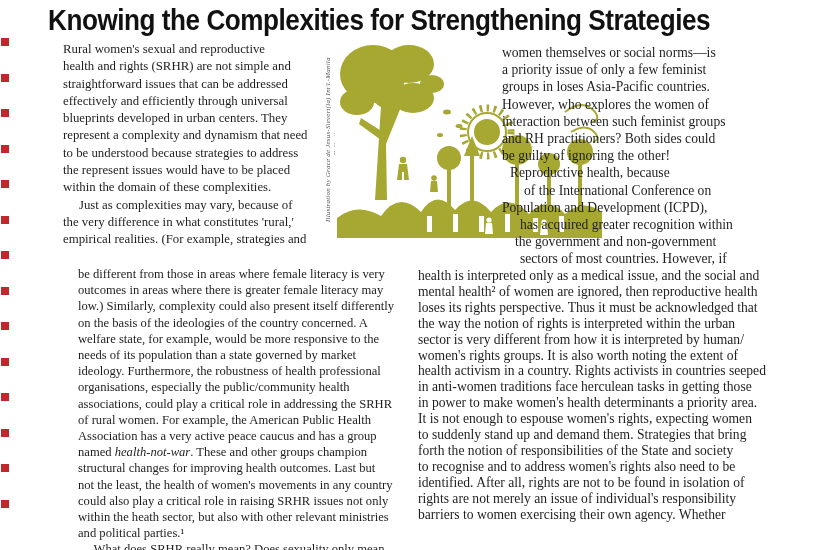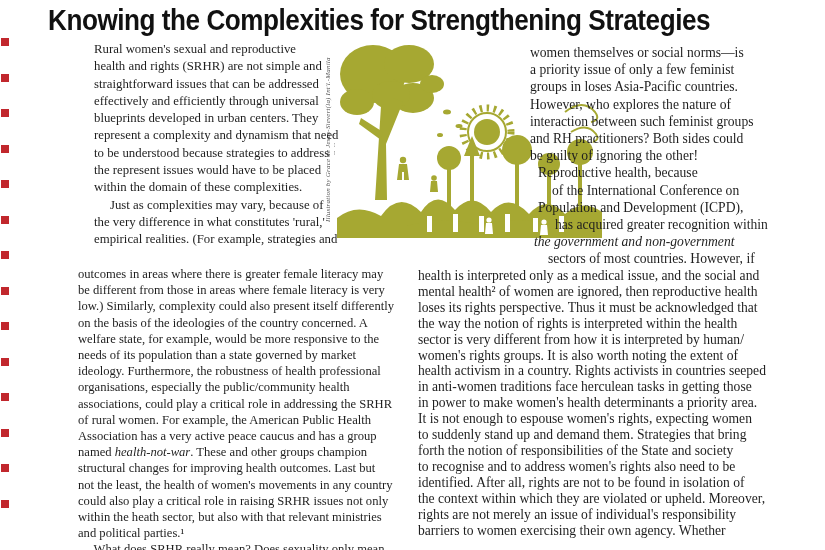--- a/index.html
+++ b/index.html
@@ -20,31 +20,31 @@
     color:#111111;
     white-space:nowrap;
     transform:scaleX(0.9);
     transform-origin:0 0;
   }
   .text-block{position:absolute;}
   .line{
     white-space:pre;
     color:#1e1e1e;
   }
-  .col-left-narrow{left:94px;top:41px;}
+  .col-left-narrow{left:63px;top:41px;}
   .col-left-narrow .line{font-size:12.8px;line-height:17.3px;}
   .col-left-wide{left:78px;top:266px;}
   .col-left-wide .line{font-size:12.6px;line-height:16.2px;}
-  .col-right-narrow{left:530px;top:44px;}
+  .col-right-narrow{left:502px;top:44px;}
   .col-right-narrow .line{font-size:13.6px;line-height:17.2px;}
   .col-right-narrow .line:nth-child(8){margin-left:8px;}
   .col-right-narrow .line:nth-child(9){margin-left:22px;}
-  .col-right-narrow .line:nth-child(10){margin-left:8px;}
-  .col-right-narrow .line:nth-child(11){margin-left:25px;}
-  .col-right-narrow .line:nth-child(12){margin-left:4px;font-style:italic;}
+  .col-right-narrow .line:nth-child(10){}
+  .col-right-narrow .line:nth-child(11){margin-left:18px;}
+  .col-right-narrow .line:nth-child(12){margin-left:13px;}
   .col-right-narrow .line:nth-child(13){margin-left:18px;}
   .col-right-wide{left:418px;top:268px;}
   .col-right-wide .line{font-size:13.6px;line-height:15.9px;}
   .line em{}
   .edge-sq{
     position:absolute;
     left:1px;width:8px;height:8px;
   }
   .illustration-wrap{
     position:absolute;left:337px;top:40px;width:265px;height:198px;
@@ -160,65 +160,64 @@
     <div class="line">blueprints developed in urban centers. They</div>
     <div class="line">represent a complexity and dynamism that need</div>
     <div class="line">to be understood because strategies to address</div>
     <div class="line">the represent issues would have to be placed</div>
     <div class="line">within the domain of these complexities.</div>
     <div class="line">     Just as complexities may vary, because of</div>
     <div class="line">the very difference in what constitutes 'rural,'</div>
     <div class="line">empirical realities. (For example, strategies and</div>
   </div>
 <div class="text-block col-left-wide">
+    <div class="line">be different from those in areas where female literacy is very</div>
     <div class="line">outcomes in areas where there is greater female literacy may</div>
-    <div class="line">be different from those in areas where female literacy is very</div>
     <div class="line">low.) Similarly, complexity could also present itself differently</div>
     <div class="line">on the basis of the ideologies of the country concerned. A</div>
     <div class="line">welfare state, for example, would be more responsive to the</div>
     <div class="line">needs of its population than a state governed by market</div>
     <div class="line">ideology. Furthermore, the robustness of health professional</div>
     <div class="line">organisations, especially the public/community health</div>
     <div class="line">associations, could play a critical role in addressing the SRHR</div>
     <div class="line">of rural women. For example, the American Public Health</div>
     <div class="line">Association has a very active peace caucus and has a group</div>
     <div class="line">named <em>health-not-war</em>. These and other groups champion</div>
     <div class="line">structural changes for improving health outcomes. Last but</div>
     <div class="line">not the least, the health of women's movements in any country</div>
     <div class="line">could also play a critical role in raising SRHR issues not only</div>
-    <div class="line">within the heath sector, but also with that relevant ministries</div>
+    <div class="line">within the heath sector, but also with other relevant ministries</div>
     <div class="line">and political parties.¹</div>
     <div class="line">     What does SRHR really mean? Does sexuality only mean</div>
   </div>
 <div class="text-block col-right-narrow">
     <div class="line">women themselves or social norms—is</div>
     <div class="line">a priority issue of only a few feminist</div>
     <div class="line">groups in loses Asia-Pacific countries.</div>
-    <div class="line">However, who explores the nature of</div>
+    <div class="line">However, who explores the women of</div>
     <div class="line">interaction between such feminist groups</div>
     <div class="line">and RH practitioners? Both sides could</div>
     <div class="line">be guilty of ignoring the other!</div>
     <div class="line">Reproductive health, because</div>
     <div class="line">of the International Conference on</div>
     <div class="line">Population and Development (ICPD),</div>
     <div class="line">has acquired greater recognition within</div>
     <div class="line">the government and non-government</div>
     <div class="line">sectors of most countries. However, if</div>
   </div>
 <div class="text-block col-right-wide">
     <div class="line">health is interpreted only as a medical issue, and the social and</div>
     <div class="line">mental health² of women are ignored, then reproductive health</div>
     <div class="line">loses its rights perspective. Thus it must be acknowledged that</div>
-    <div class="line">the way the notion of rights is interpreted within the health</div>
+    <div class="line">the way the notion of rights is interpreted within the urban</div>
     <div class="line">sector is very different from how it is interpreted by human/</div>
     <div class="line">women's rights groups. It is also worth noting the extent of</div>
     <div class="line">health activism in a country. Rights activists in countries seeped</div>
     <div class="line">in anti-women traditions face herculean tasks in getting those</div>
     <div class="line">in power to make women's health determinants a priority area.</div>
     <div class="line">It is not enough to espouse women's rights, expecting women</div>
     <div class="line">to suddenly stand up and demand them. Strategies that bring</div>
     <div class="line">forth the notion of responsibilities of the State and society</div>
     <div class="line">to recognise and to address women's rights also need to be</div>
     <div class="line">identified. After all, rights are not to be found in isolation of</div>
-    <div class="line">the context within which they are violated or upheld. Moreover,</div>
     <div class="line">rights are not merely an issue of individual's responsibility</div>
     <div class="line">barriers to women exercising their own agency. Whether</div>
   </div>
 
 </body></html>

